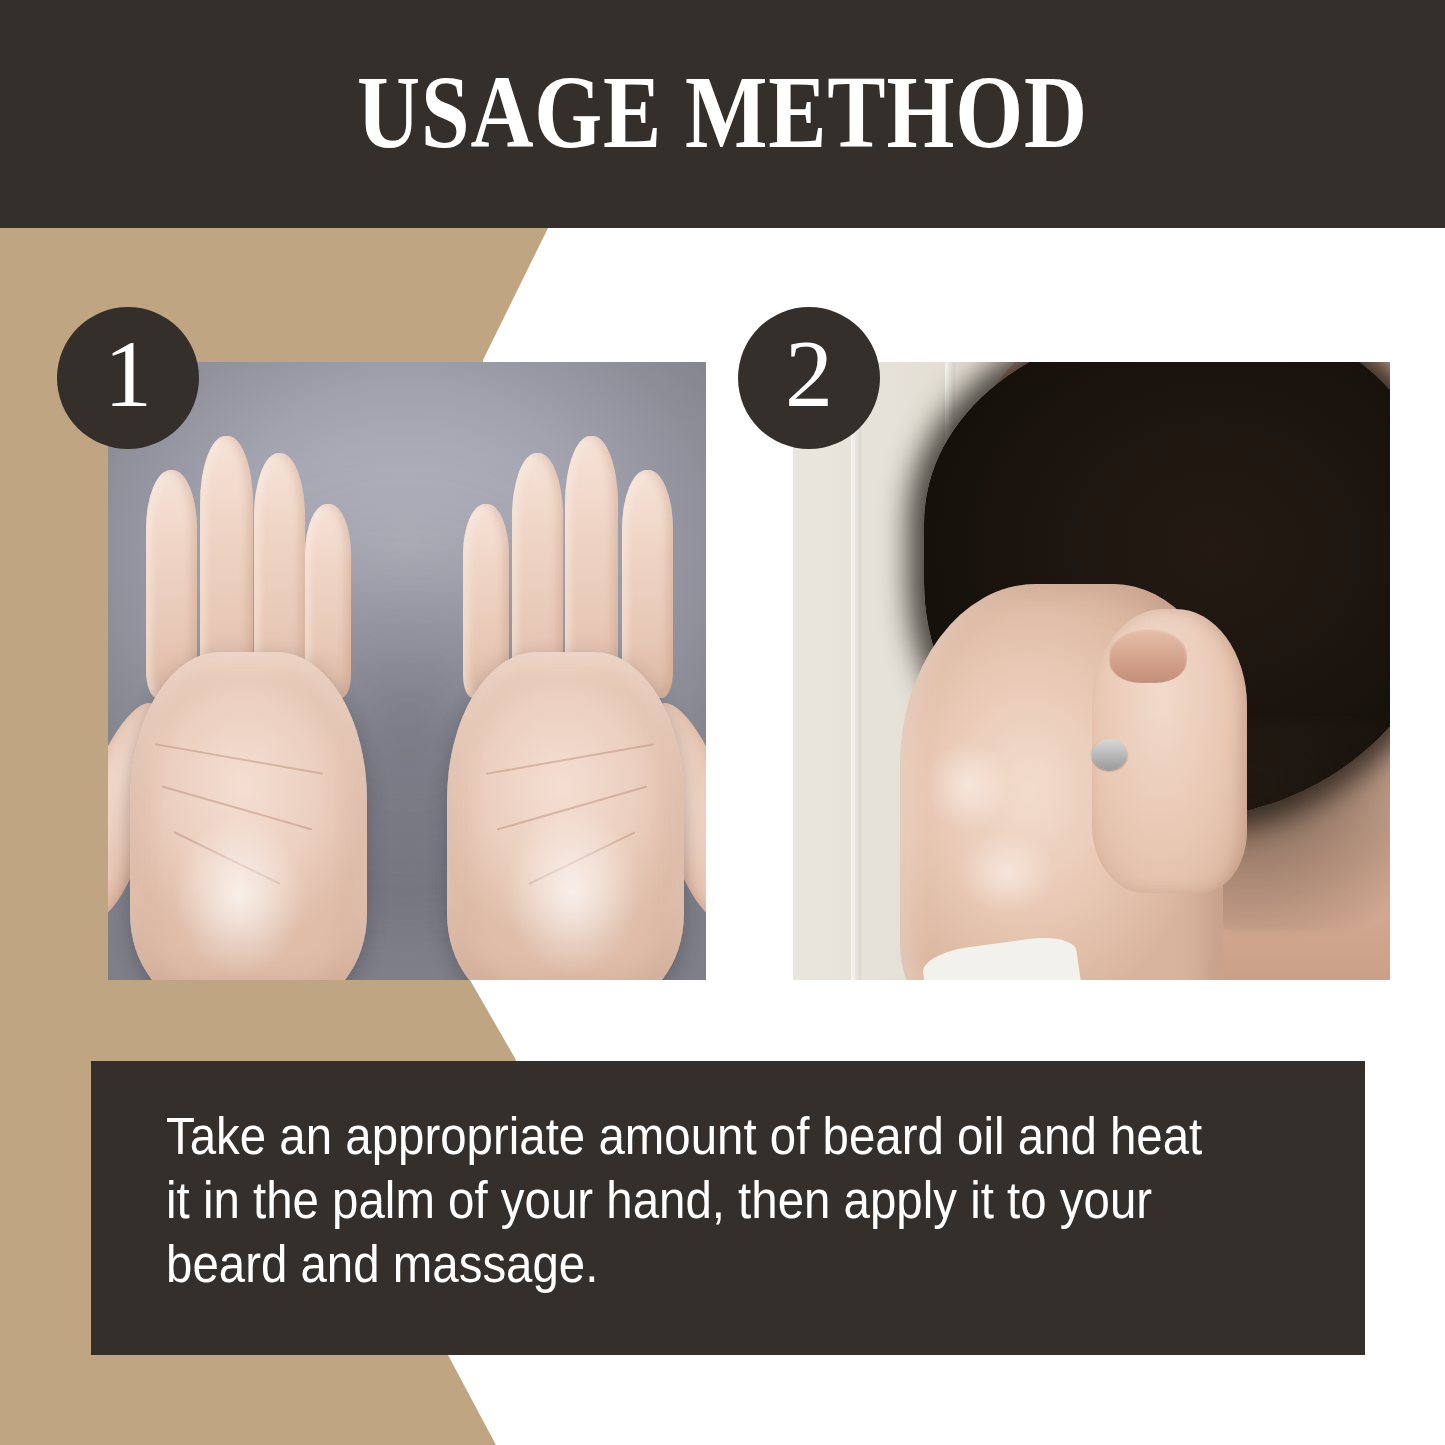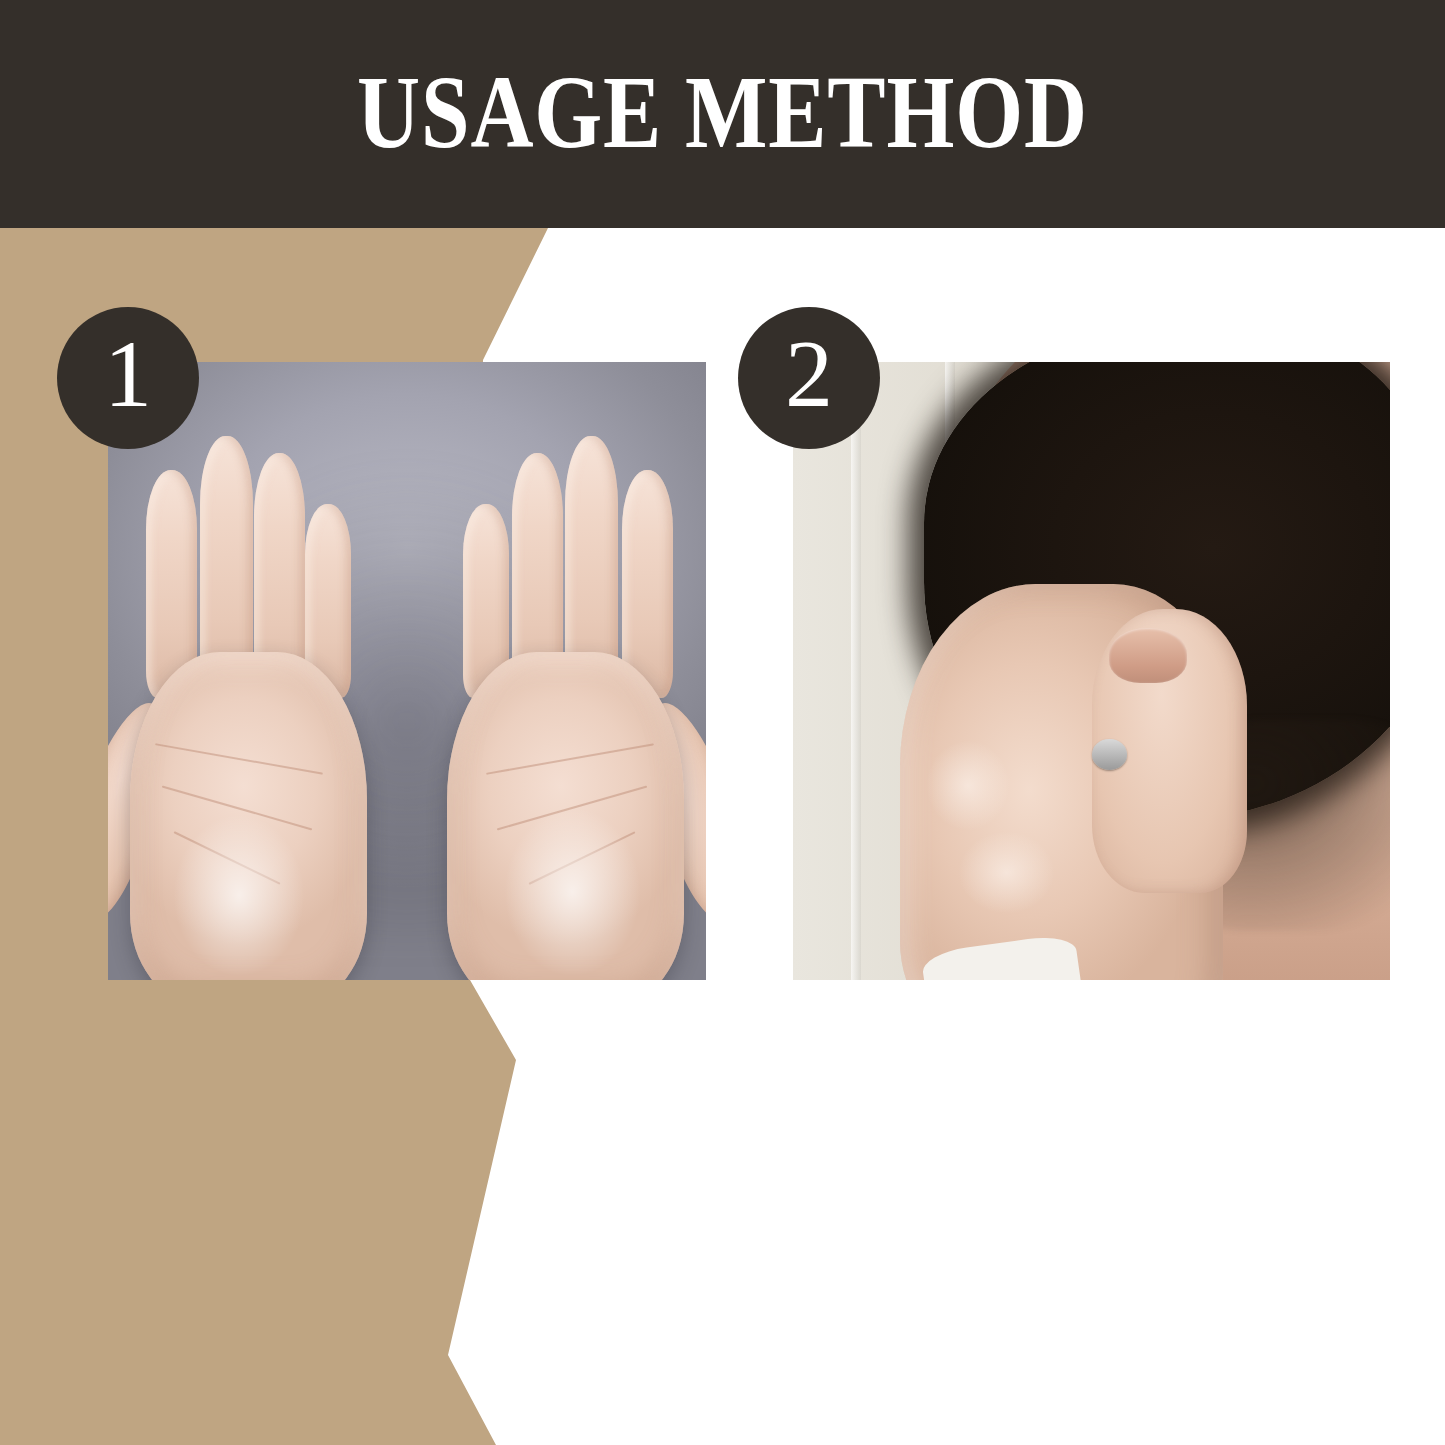--- a/index.html
+++ b/index.html
@@ -291,14 +291,17 @@
     <div class="p2-collar"></div>
   </div>
 
   <div class="badge badge-1">
     <span>1</span>
   </div>
   <div class="badge badge-2">
     <span>2</span>
   </div>
 
+  <div class="caption-box">
+    <div class="caption-text">Take an appropriate amount of beard oil and heat it in the palm of your hand, then apply it to your beard and massage.</div>
+  </div>
 
 </div>
 
 </body></html>

